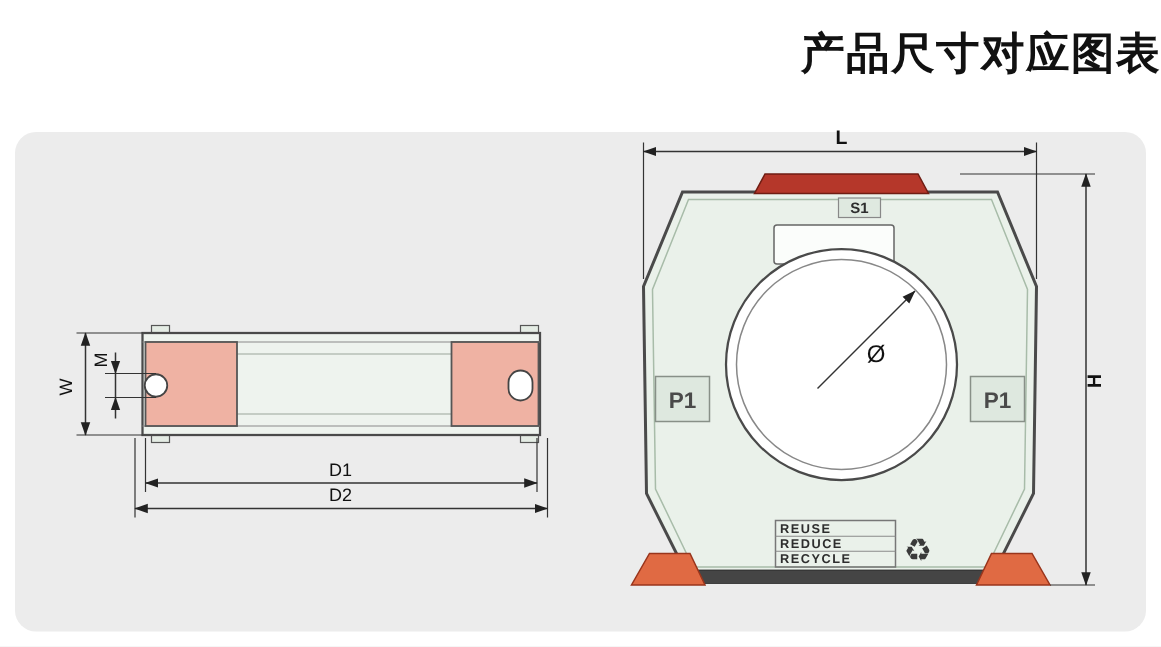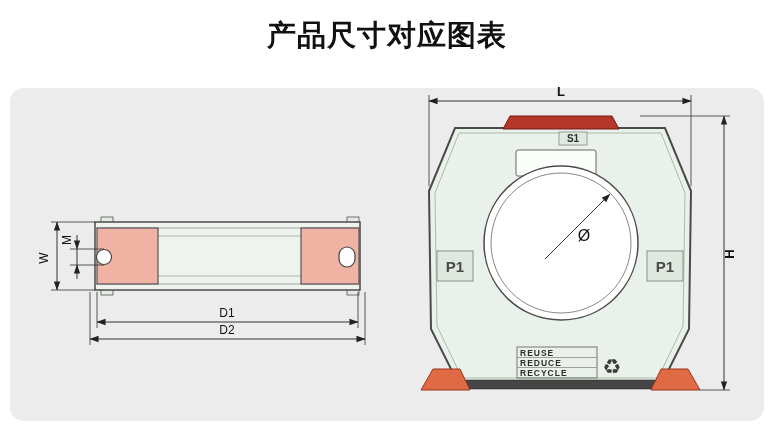--- a/index.html
+++ b/index.html
@@ -1,21 +1,21 @@
 <!DOCTYPE html>
 <html><head>
 <meta charset="utf-8">
 <style>
   html,body{margin:0;padding:0;}
   body{
     width:774px;height:431px;position:relative;overflow:hidden;
     background:#ffffff;font-family:"Liberation Sans", sans-serif;
   }
   .title{
-    position:absolute;top:16px;left:0;width:774px;text-align:center;
+    position:absolute;top:16px;left:0;width:774px;text-align:right;
     font-size:29px;font-weight:bold;color:#111;letter-spacing:1px;margin:0;
   }
   .panel{
     position:absolute;left:10px;top:88px;width:754px;height:333px;
     background:#ececec;border-radius:14px;
   }
   svg.diagram{position:absolute;left:0;top:0;}
   .ext{stroke:#333;stroke-width:0.8;fill:none;}
   .dim{stroke:#333;stroke-width:1;fill:none;}
   .thin{stroke:#8a8a8a;stroke-width:0.8;fill:none;}

